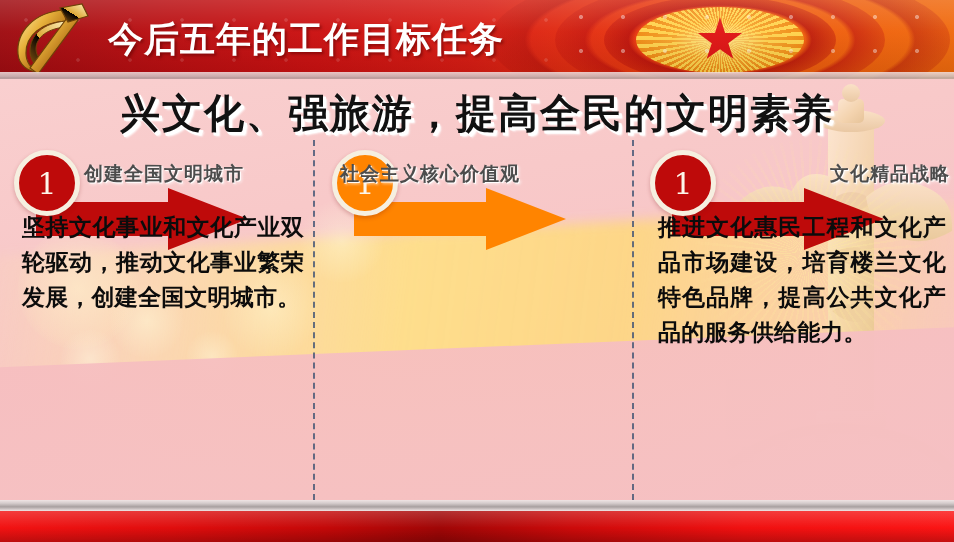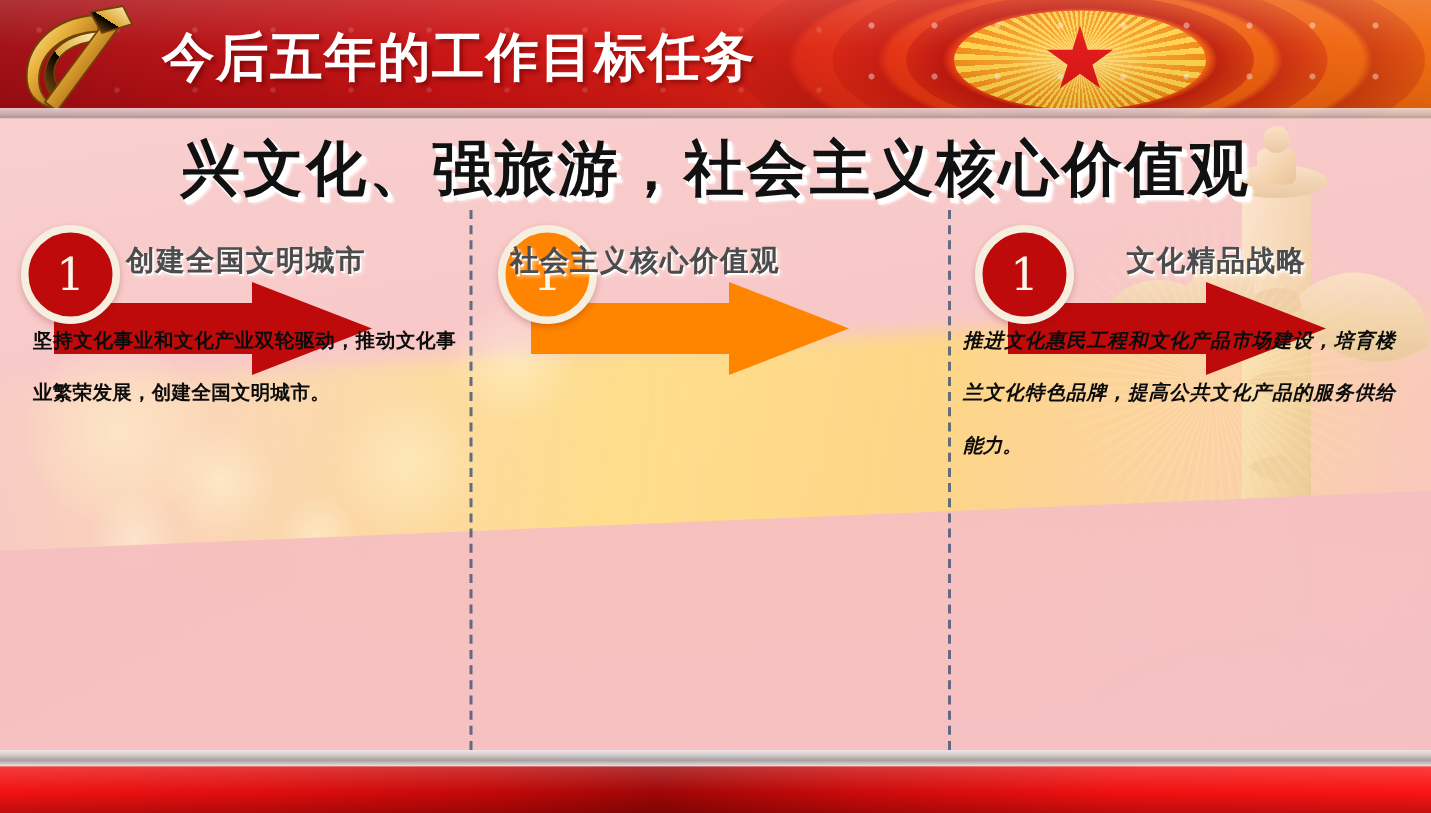--- a/index.html
+++ b/index.html
@@ -182,33 +182,33 @@
   .col-head{
     position:absolute;top:161px;width:300px;
     font-size:19px;font-weight:bold;
     color:#4c4c4c;
     letter-spacing:1px;
     text-shadow:1px 1px 0 rgba(255,255,255,.95), 2px 2px 3px rgba(255,255,255,.7);
     white-space:nowrap;
   }
   .col-head.h1{left:14px;text-align:center;}
   .col-head.h2{left:332px;text-align:left;padding-left:8px;box-sizing:border-box;}
-  .col-head.h3{left:650px;text-align:center;padding-left:22px;box-sizing:border-box;}
+  .col-head.h3{left:650px;text-align:right;padding-left:22px;box-sizing:border-box;}
 
   .col-body{
     position:absolute;top:210px;width:282px;
-    font-size:13px;line-height:35px;font-weight:bold;
+    font-size:23px;line-height:35px;font-weight:bold;
     color:#0c0c0c;
     letter-spacing:.2px;
     text-align:justify;
     text-justify:inter-character;
   }
   .col-body.p1{left:22px;}
   .col-body.p2{left:340px;}
-  .col-body.p3{left:642px;width:288px;font-style:italic;}
+  .col-body.p3{left:658px;width:288px;}
 
   
   .foot-shelf{
     position:absolute;left:0;top:500px;width:954px;height:11px;
     background:linear-gradient(180deg,#f0e5e5 0%,#d4cbcb 30%,#a8a0a0 62%,#efe4e4 100%);
   }
   .footer{
     position:absolute;left:0;top:511px;width:954px;height:31px;
     overflow:hidden;
     background:linear-gradient(90deg,#f21212 0%,#e00d0d 18%,#c40808 34%,#a00606 46%,#cc0a0a 60%,#f01010 78%,#fb1414 100%);
@@ -312,21 +312,21 @@
         </g>
 
         <rect x="2" y="300" width="44" height="60" fill="#e3c891" opacity=".7"></rect>
       </svg>
     </div>
     <div class="rays"></div>
 
     <div class="pink-fold"></div>
   </div>
 
-  <div class="main-title">兴文化、强旅游，社会主义核心价值观</div>
+  <div class="main-title">兴文化、强旅游，提高全民的文明素养</div>
 
   <div class="divider d1"></div>
   <div class="divider d2"></div>
 
   <div class="col c1">
     <div class="arrow-wrap">
       <div class="arrow">
         <div class="shaft" style="background: rgb(190, 10, 10);"></div>
         <div class="head" style="background: rgb(190, 10, 10);"></div>
       </div>

